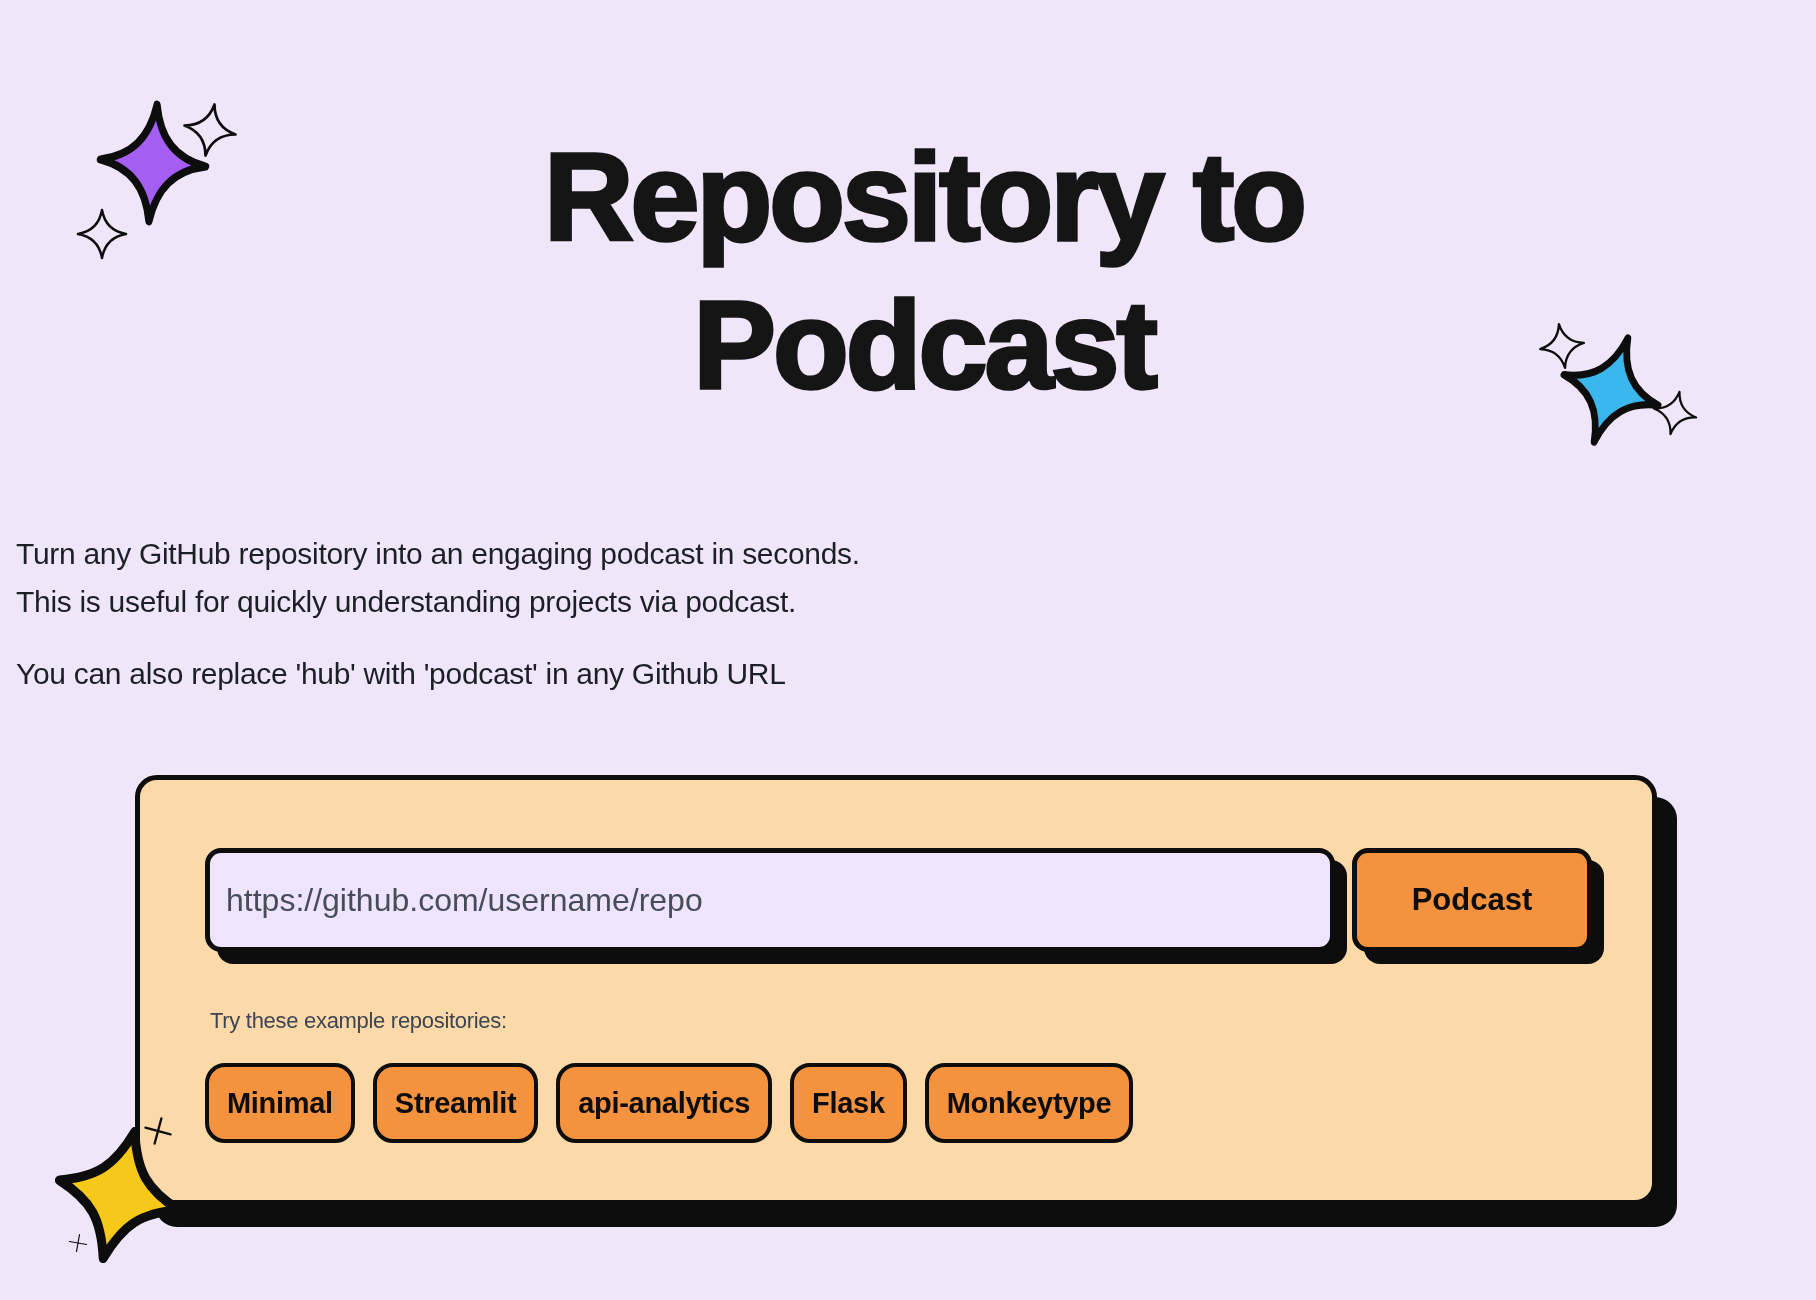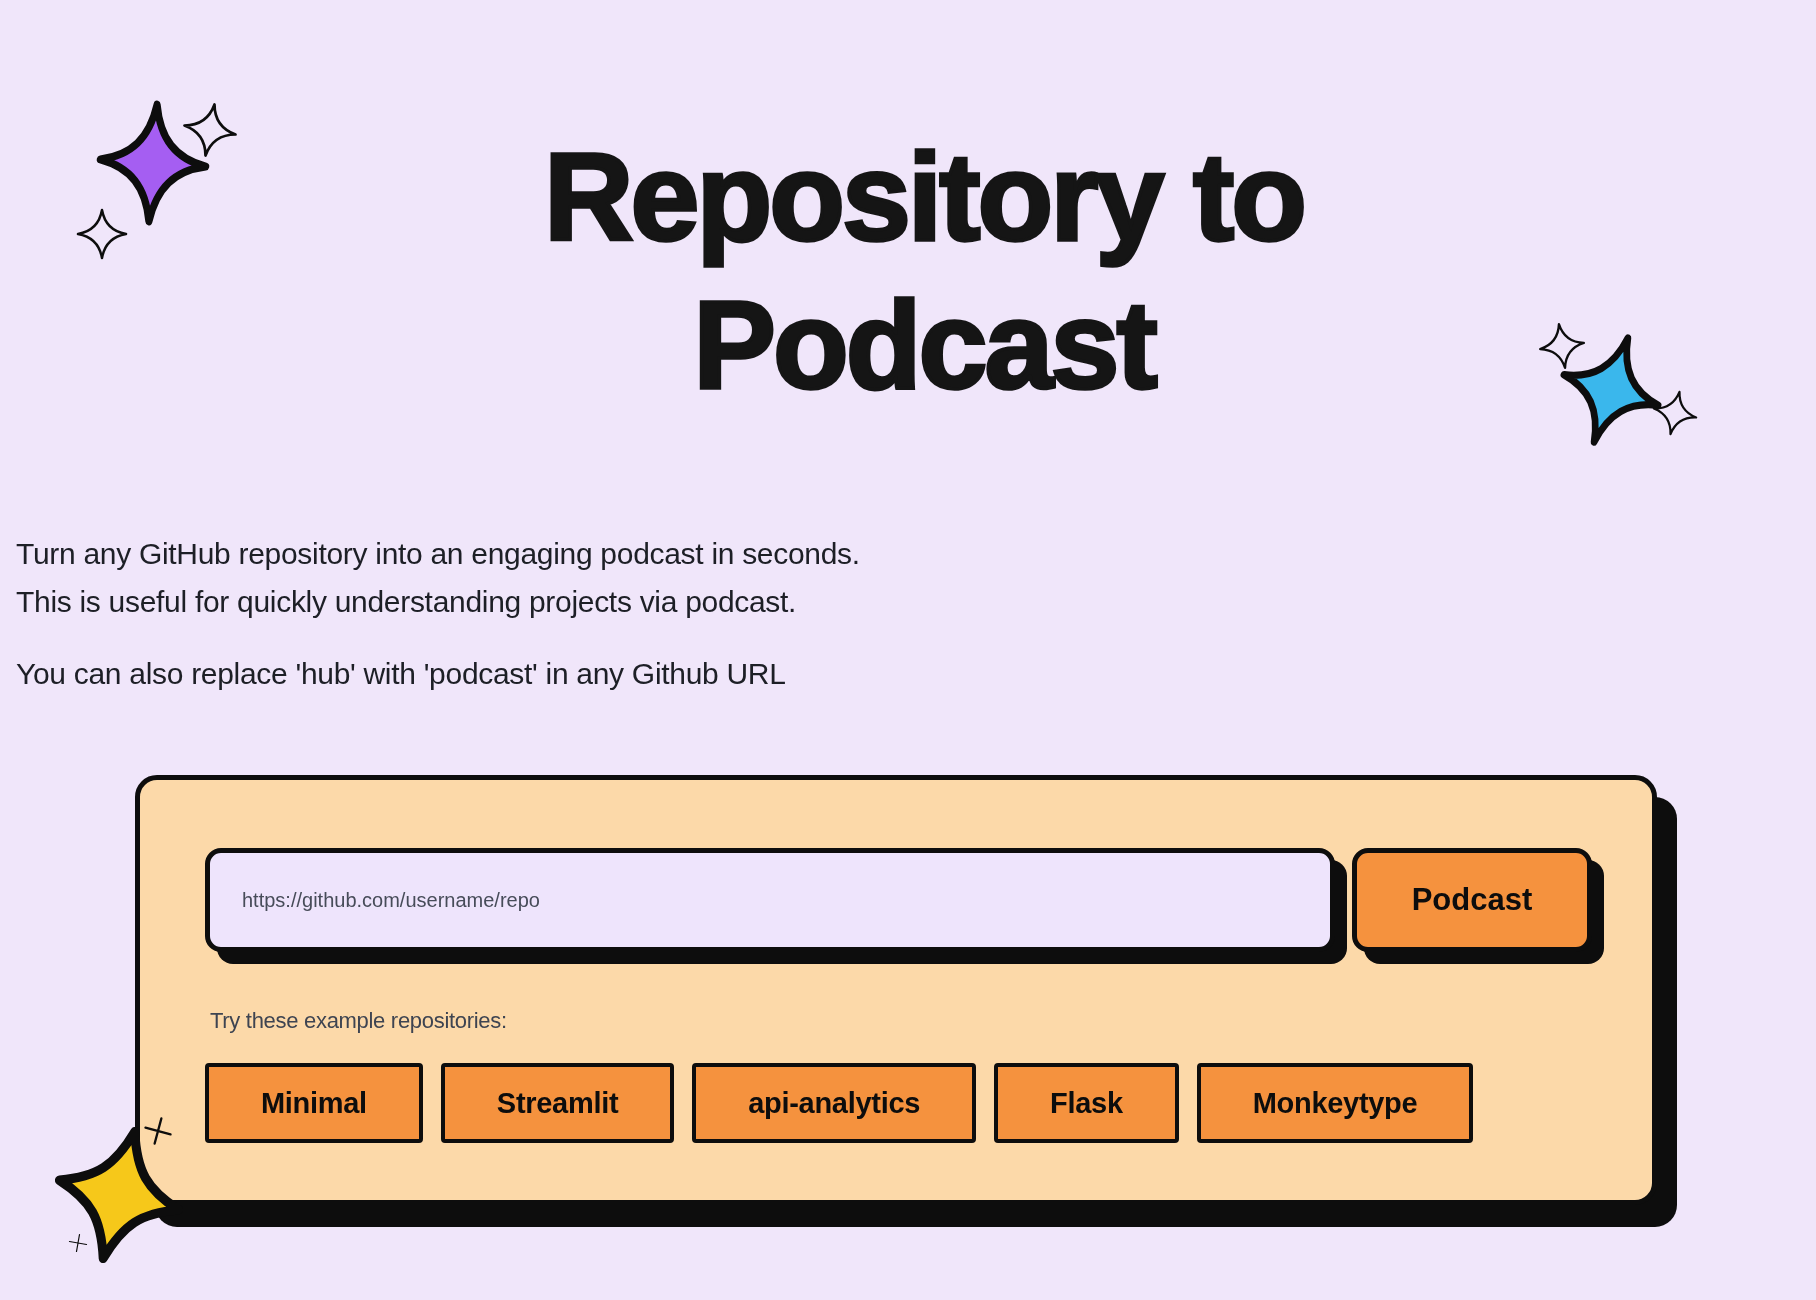--- a/index.html
+++ b/index.html
@@ -39,21 +39,21 @@
   }
 
   .url-input {
     position:absolute; left:65px; top:68px;
     width:1130px; height:104px;
     box-sizing:border-box;
     background:#eee4fc;
     border:5px solid #0d0d0d; border-radius:16px;
     box-shadow:12px 12px 0 0 #0d0d0d;
     font-family:"Liberation Sans", sans-serif;
-    font-size:20px; color:#3c4150; padding:0 32px;
+    font-size:32px; color:#3c4150; padding:0 16px;
     outline:none;
   }
   .url-input::placeholder { color:#474c59; opacity:1; }
 
   .podcast-btn {
     position:absolute; left:1212px; top:68px;
     width:240px; height:104px;
     box-sizing:border-box;
     background:#f5923e;
     border:5px solid #0d0d0d; border-radius:16px;
@@ -66,24 +66,24 @@
   .examples-label {
     position:absolute; left:70px; top:228px;
     font-size:22px; color:#3e4451; letter-spacing:-0.3px;
   }
 
   .examples-row {
     position:absolute; left:65px; top:283px;
     display:flex; gap:18px;
   }
   .example-btn {
-    height:80px; padding:0 52px;
+    height:80px; padding:0 18px;
     box-sizing:border-box;
     background:#f5923e;
-    border:4px solid #0d0d0d; border-radius:4px;
+    border:4px solid #0d0d0d; border-radius:20px;
     font-family:"Liberation Sans", sans-serif;
     font-size:29px; font-weight:bold; color:#0d0d0d;
     letter-spacing:-0.3px;
     cursor:pointer;
   }
 
   
   .deco { position:absolute; pointer-events:none; }
   .deco-purple { left:55px;  top:80px;   width:200px; height:195px; }
   .deco-blue   { left:1515px; top:300px; width:195px; height:155px; }

